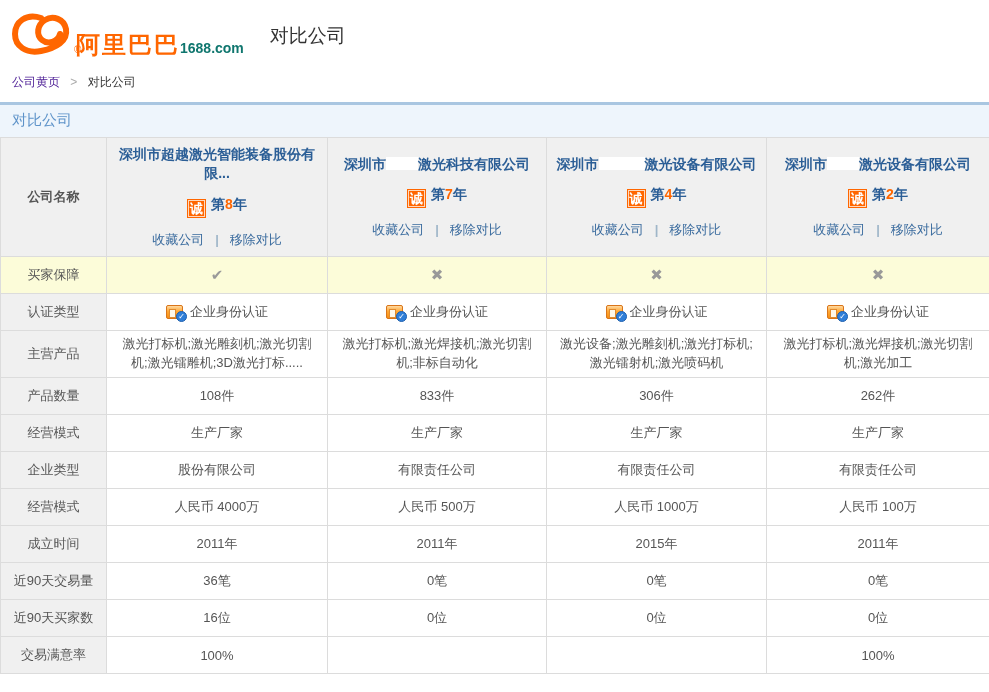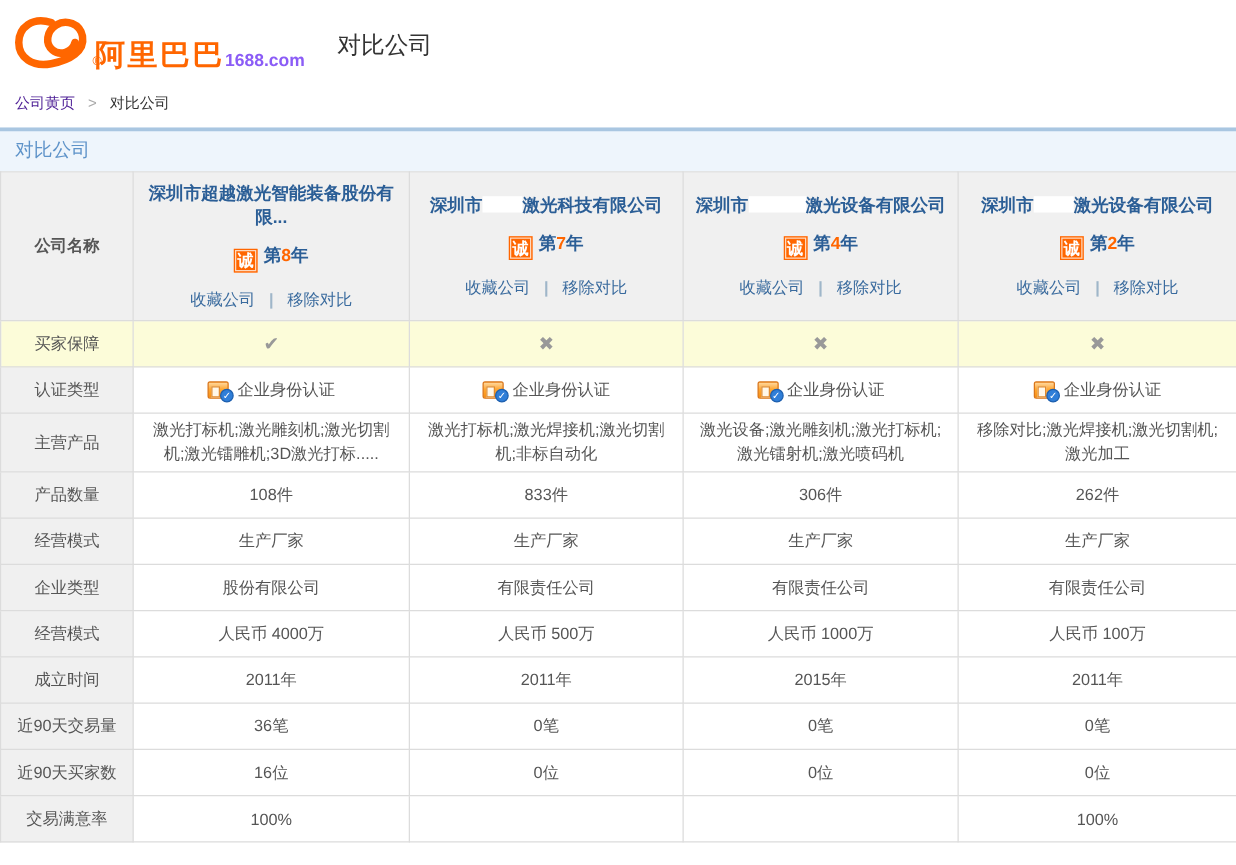--- a/index.html
+++ b/index.html
@@ -8,21 +8,21 @@
     background: #fff;
     font-family: "Liberation Sans", "DejaVu Sans", sans-serif;
     color: #555;
   }
   
   .hdr { display: flex; align-items: center; padding: 8px 0 2px 10px; height: 62px; }
   .logo { display: flex; align-items: flex-end; position: relative; cursor: pointer; }
   .logo svg { display: block; }
   .logo-txt { display: flex; flex-direction: row; align-items: flex-end; margin-left: 4px; }
   .logo-cn { color: #FF6600; font-size: 24px; font-weight: bold; letter-spacing: 2px; line-height: 1; }
-  .logo-dom { color: #8b5cf6; font-size: 14px; font-weight: bold; line-height: 1.2; margin-top: 2px; }
+  .logo-dom { color: #0f766e; font-size: 14px; font-weight: bold; line-height: 1.2; margin-top: 2px; }
   .logo-reg { color: #FF6600; font-size: 10px; position: absolute; left: 64px; bottom: 2px; }
   .page-title { font-size: 19px; color: #333; margin-left: 26px; margin-top: 4px; }
   
   .crumb { padding: 12px 0 11px 12px; font-size: 12px; }
   .crumb-home { color: #4c1d95; text-decoration: none; cursor: pointer; }
   .crumb-sep { color: #aaa; margin: 0 7px; }
   .crumb-cur { color: #333; }
   
   .bar {
     border-top: 3px solid #a9c6e1; background: #eef5fc;
@@ -205,21 +205,21 @@
             <span>企业身份认证</span>
           </span>
     </td>
   </tr>
 
   <tr class="r-prod">
     <td class="lbl">主营产品</td>
     <td>激光打标机;激光雕刻机;激光切割机;激光镭雕机;3D激光打标.....</td>
     <td>激光打标机;激光焊接机;激光切割机;非标自动化</td>
     <td>激光设备;激光雕刻机;激光打标机;激光镭射机;激光喷码机</td>
-    <td>移除对比;激光焊接机;激光切割机;激光加工</td>
+    <td>激光打标机;激光焊接机;激光切割机;激光加工</td>
   </tr>
 
   <tr class="r-std">
     <td class="lbl">产品数量</td>
     <td>108件</td>
     <td>833件</td>
     <td>306件</td>
     <td>262件</td>
   </tr>
 

